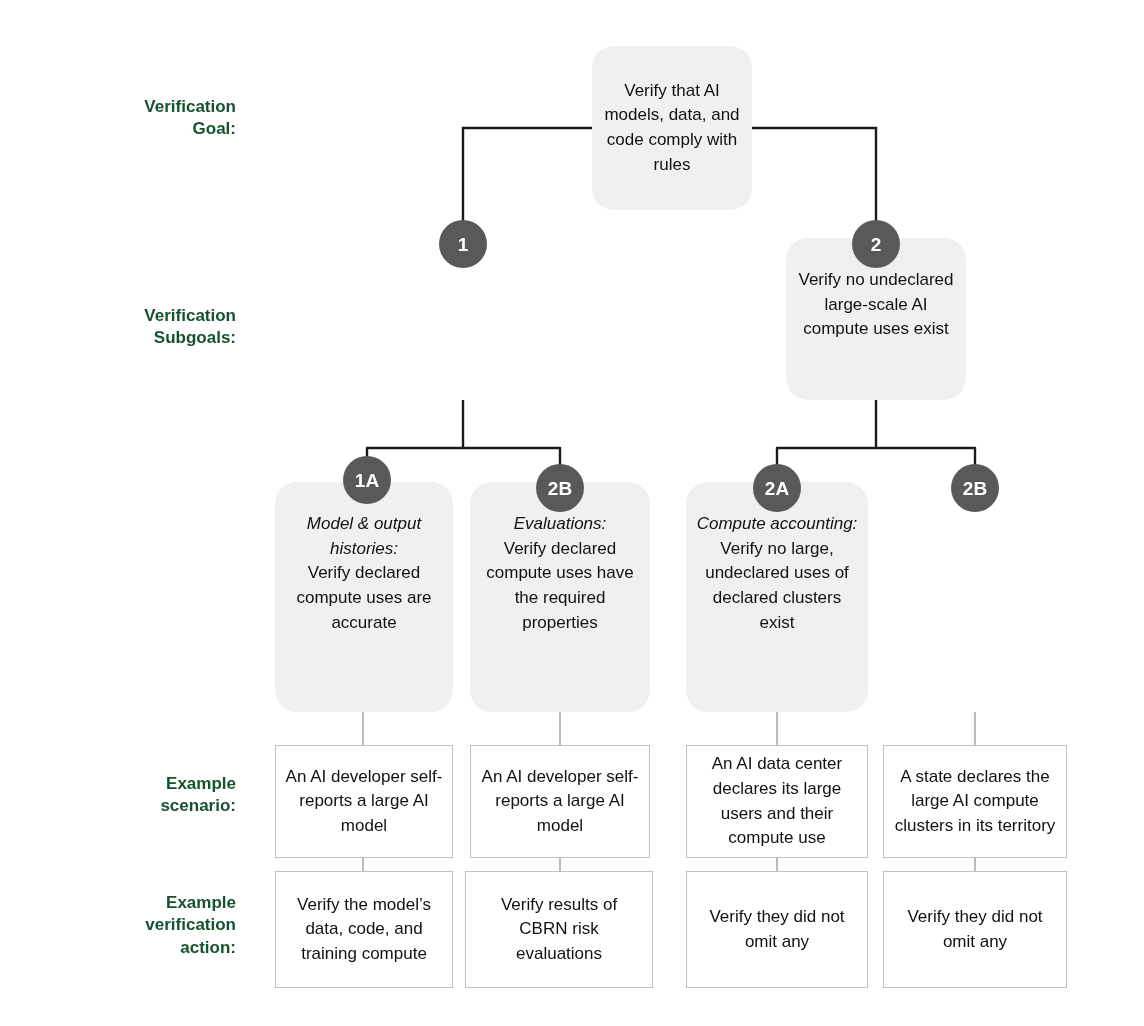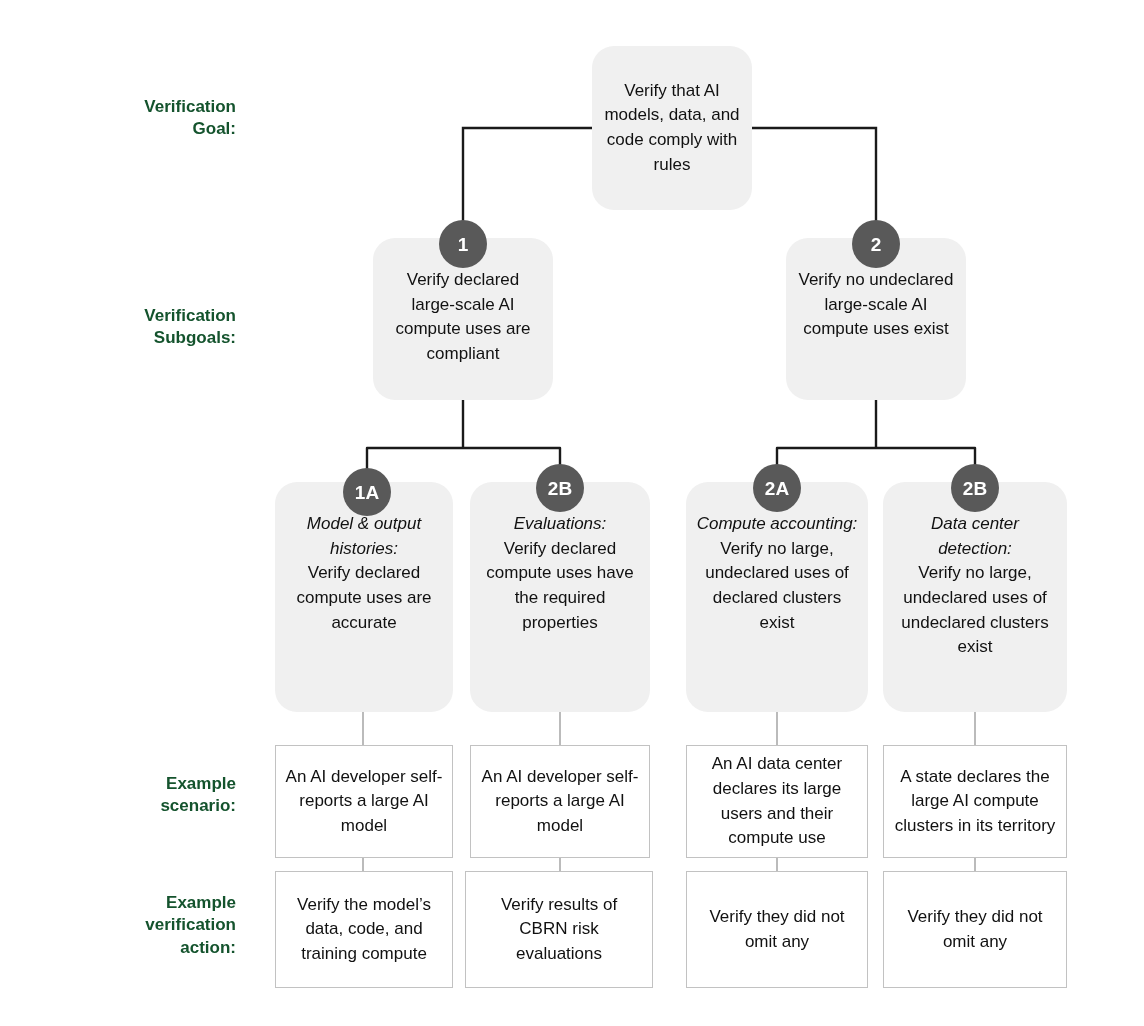--- a/index.html
+++ b/index.html
@@ -78,32 +78,29 @@
 verification
 action:</div>
 
   <div class="gbox" style="left:592px;top:46px;width:160px;height:164px;">
     <span class="boxtext">Verify that AI models, data, and code comply with rules</span>
   </div>
 
   <div class="badge" style="left:439px;top:220px;width:48px;height:48px;">
     <span>1</span>
   </div>
-  <div class="gbox top-pad" style="left:373px;top:238px;width:180px;height:162px;">
-    <span class="boxtext">Verify declared large-scale AI compute uses are compliant</span>
-  </div>
 
   <div class="badge" style="left:852px;top:220px;width:48px;height:48px;">
     <span>2</span>
   </div>
   <div class="gbox top-pad" style="left:786px;top:238px;width:180px;height:162px;">
     <span class="boxtext">Verify no undeclared large-scale AI compute uses exist</span>
   </div>
 
-  <div class="badge" style="left:343px;top:468px;width:48px;height:48px;">
+  <div class="badge" style="left:343px;top:456px;width:48px;height:48px;">
     <span>1A</span>
   </div>
   <div class="gbox top-pad" style="left:275px;top:482px;width:178px;height:230px;">
     <span>
       <span class="ital">Model &amp; output histories:</span>
       <span class="boxtext">Verify declared compute uses are accurate</span>
     </span>
   </div>
 
   <div class="badge" style="left:536px;top:464px;width:48px;height:48px;">
@@ -122,26 +119,20 @@
   <div class="gbox top-pad" style="left:686px;top:482px;width:182px;height:230px;">
     <span>
       <span class="ital">Compute accounting:</span>
       <span class="boxtext">Verify no large, undeclared uses of declared clusters exist</span>
     </span>
   </div>
 
   <div class="badge" style="left:951px;top:464px;width:48px;height:48px;">
     <span>2B</span>
   </div>
-  <div class="gbox top-pad" style="left:883px;top:482px;width:184px;height:230px;">
-    <span>
-      <span class="ital">Data center detection:</span>
-      <span class="boxtext">Verify no large, undeclared uses of undeclared clusters exist</span>
-    </span>
-  </div>
 
   <div class="wbox" style="left:275px;top:745px;width:178px;height:113px;">
     <span class="boxtext">An AI developer self-reports a large AI model</span>
   </div>
   <div class="wbox" style="left:470px;top:745px;width:180px;height:113px;">
     <span class="boxtext">An AI developer self-reports a large AI model</span>
   </div>
   <div class="wbox" style="left:686px;top:745px;width:182px;height:113px;">
     <span class="boxtext">An AI data center declares its large users and their compute use</span>
   </div>

